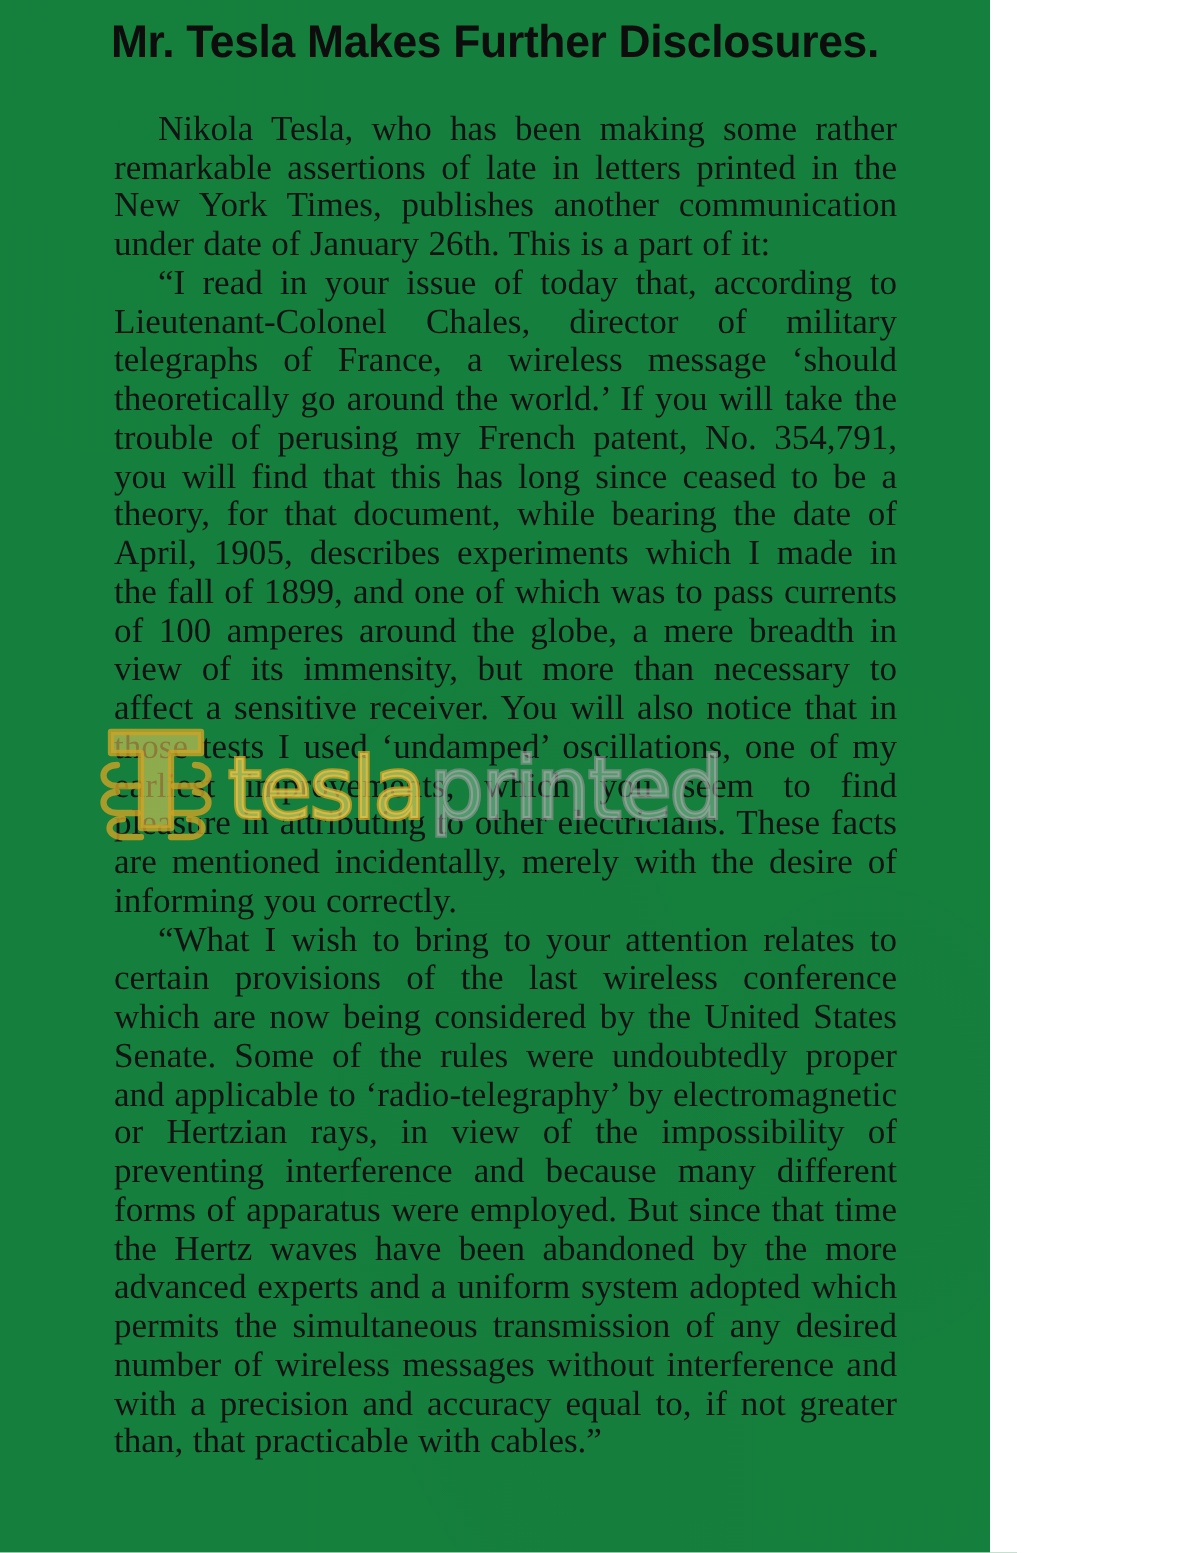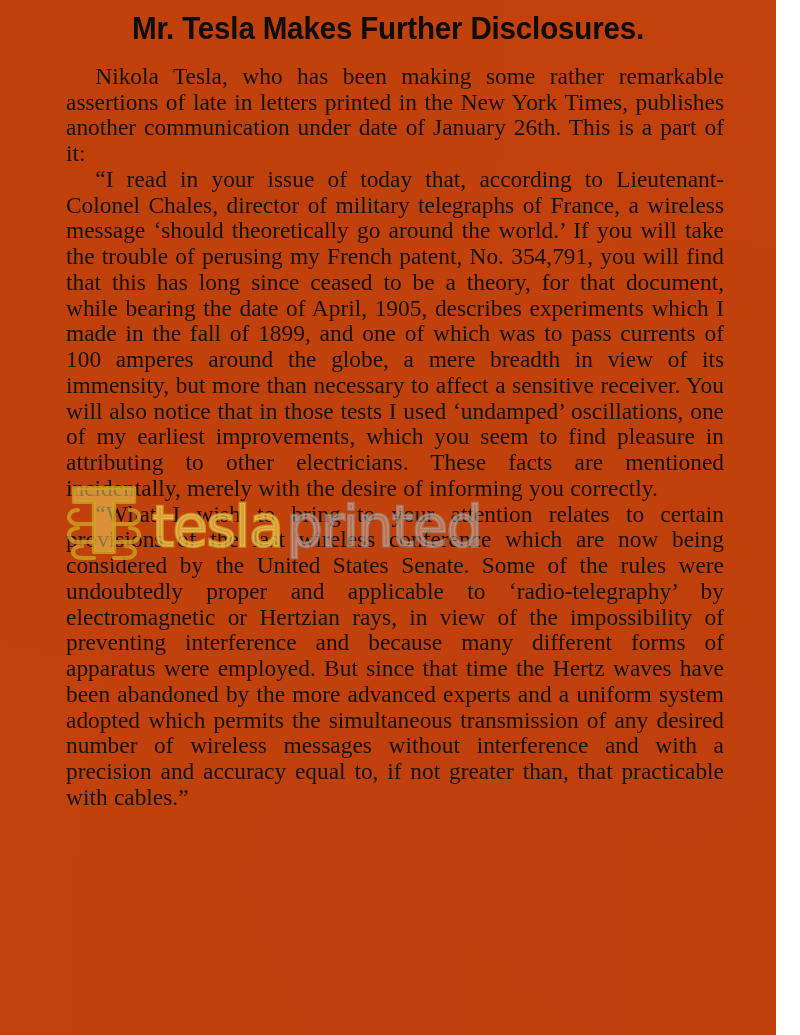--- a/index.html
+++ b/index.html
@@ -4,23 +4,23 @@
 <title>Mr. Tesla Makes Further Disclosures.</title>
 <style>
   html, body {
     margin: 0;
     padding: 0;
     background: #ffffff;
   }
 
   .page {
     position: relative;
-    width: 776px;
+    width: 660px;
     height: 1035px;
-    background: #c2410c;
+    background: #15803d;
     overflow: hidden;
     font-family: "Liberation Serif", "DejaVu Serif", serif;
   }
 
   
   .page::before {
     content: "";
     position: absolute;
     inset: 0;
     background:
@@ -45,21 +45,21 @@
     color: #0d0d0d;
     text-align: center;
     margin: 0;
     padding: 11px 40px 0 40px;
     line-height: 1.18;
     transform: scaleX(0.97);
     transform-origin: center top;
   }
 
   .body-text {
-    margin: 4px;
+    margin: 14px;
     padding: 13px 48px 0 62px;
   }
 
   .para {
     margin: 0;
     text-align: justify;
     text-align-last: left;
     font-size: 23.4px;
     line-height: 25.75px;
     color: #131313;

